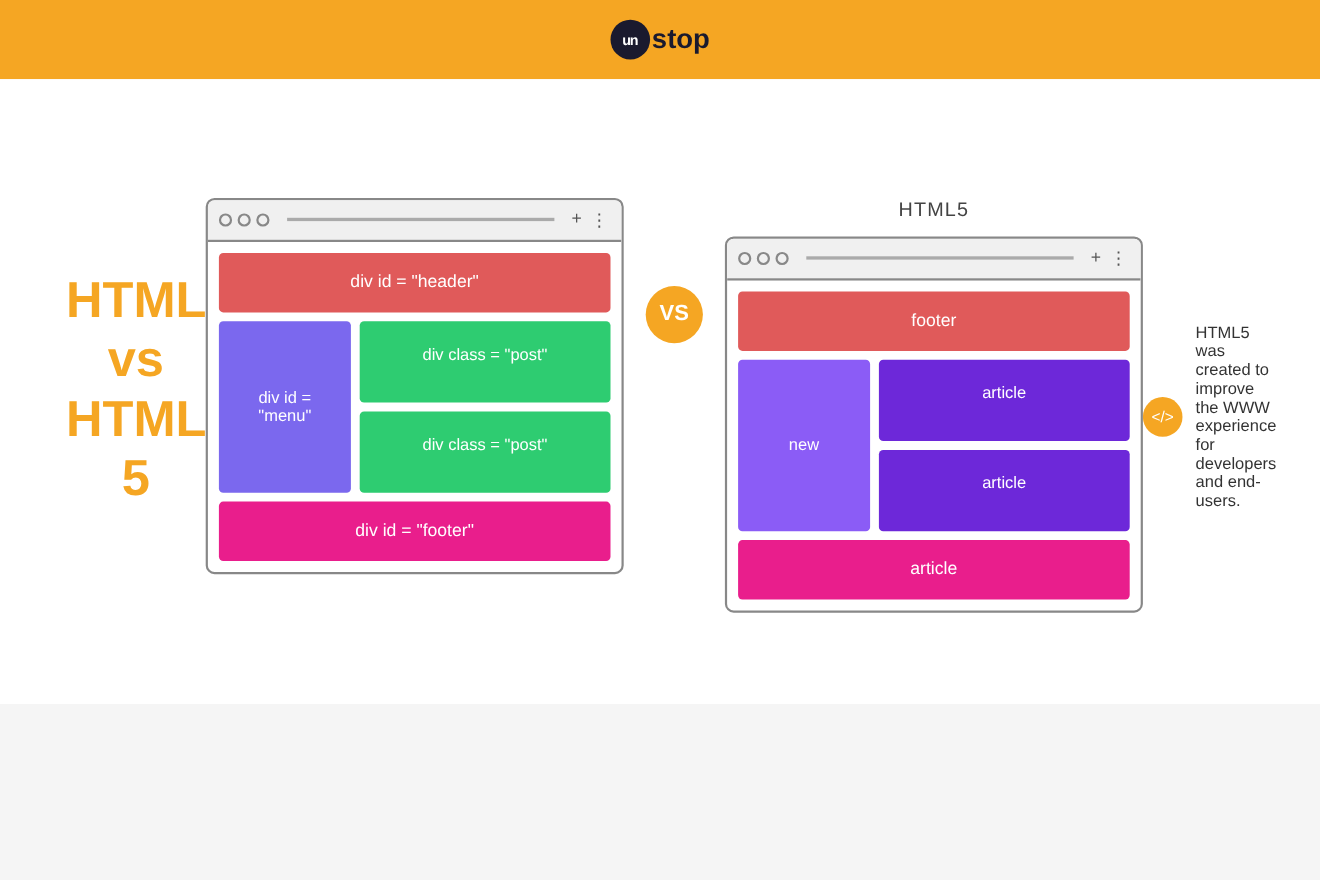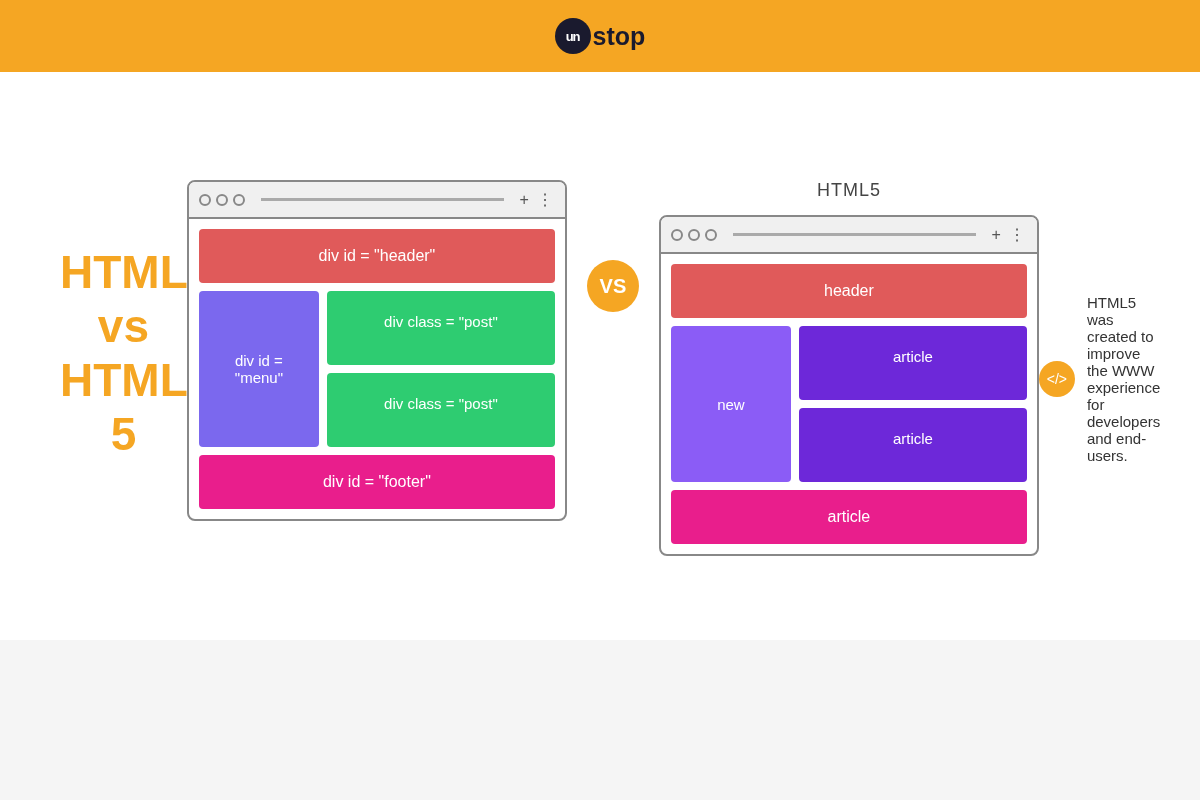--- a/index.html
+++ b/index.html
@@ -323,21 +323,21 @@
           <div class="browser-circles">
             <div class="browser-circle"></div>
             <div class="browser-circle"></div>
             <div class="browser-circle"></div>
           </div>
           <div class="browser-url-bar"></div>
           <span class="browser-plus">+</span>
           <span class="browser-dots">⋮</span>
         </div>
         <div class="browser-body">
-          <div class="html-header-block">header</div>
+          <div class="html-header-block">footer</div>
           <div class="html-middle-row">
             <div class="html5-menu-block">new</div>
             <div class="html5-articles-col">
               <div class="html5-article-block">article</div>
               <div class="html5-article-block">article</div>
             </div>
           </div>
           <div class="html-footer-block">article</div>
         </div>
       </div>

